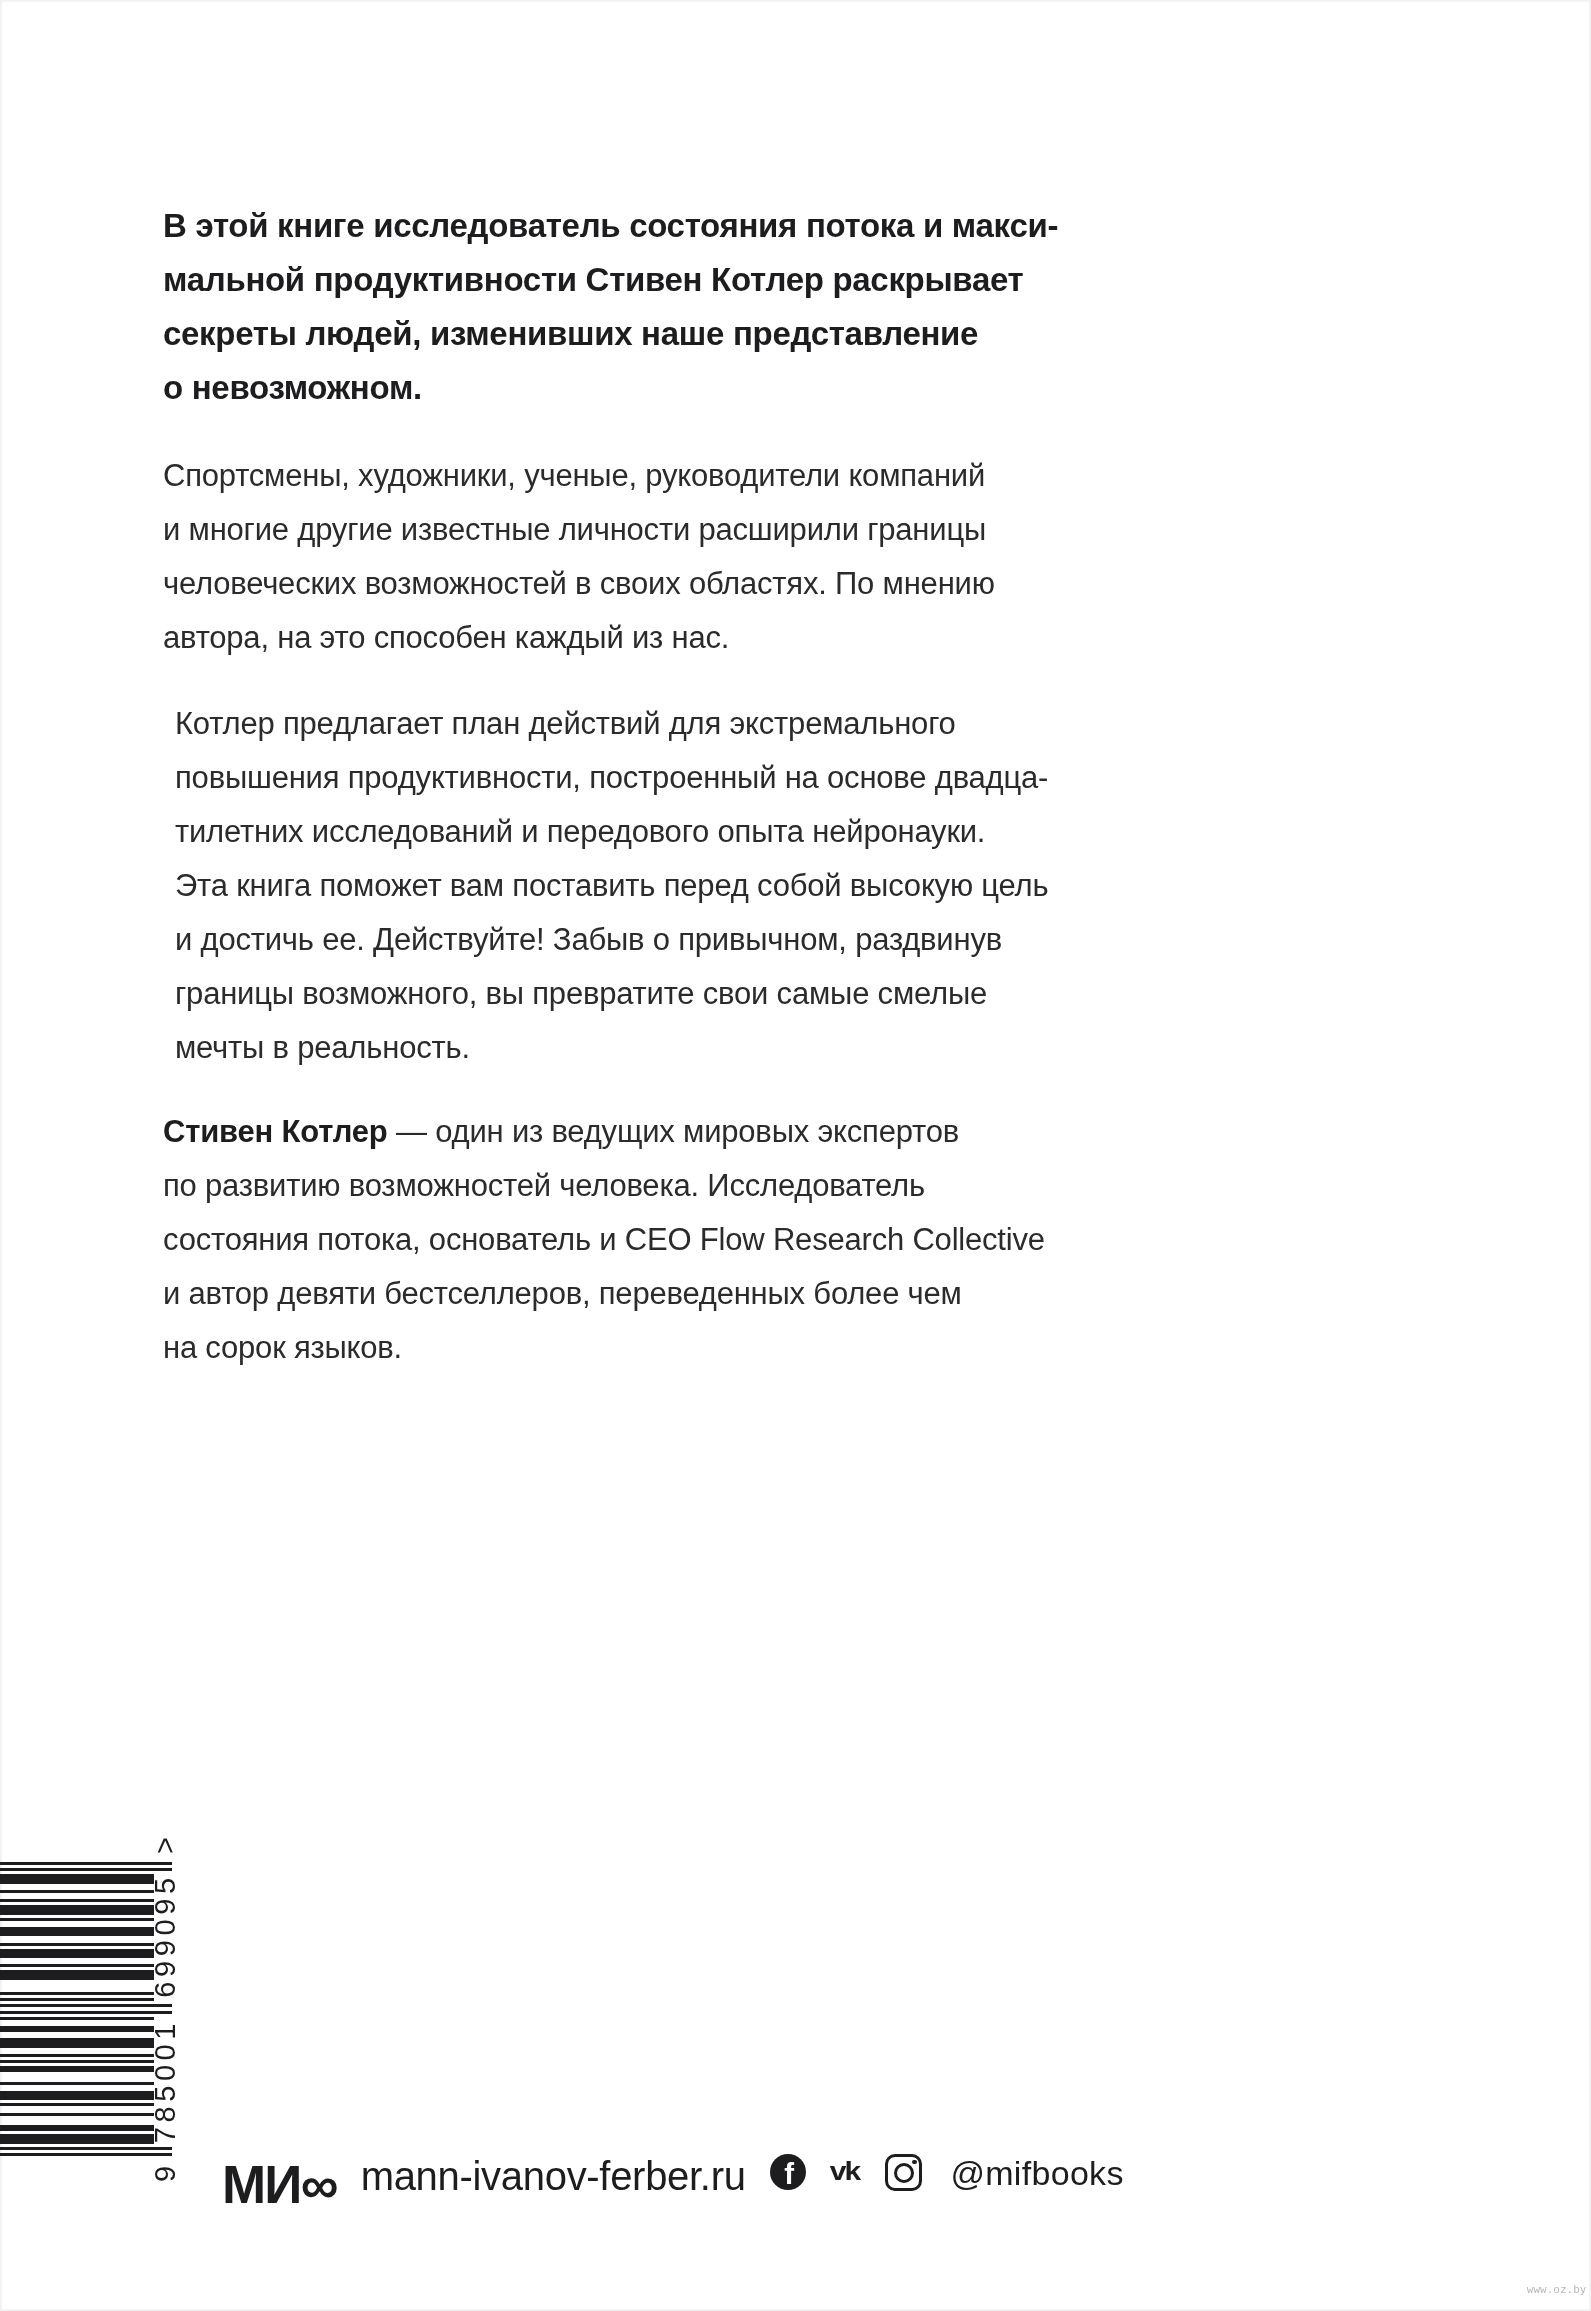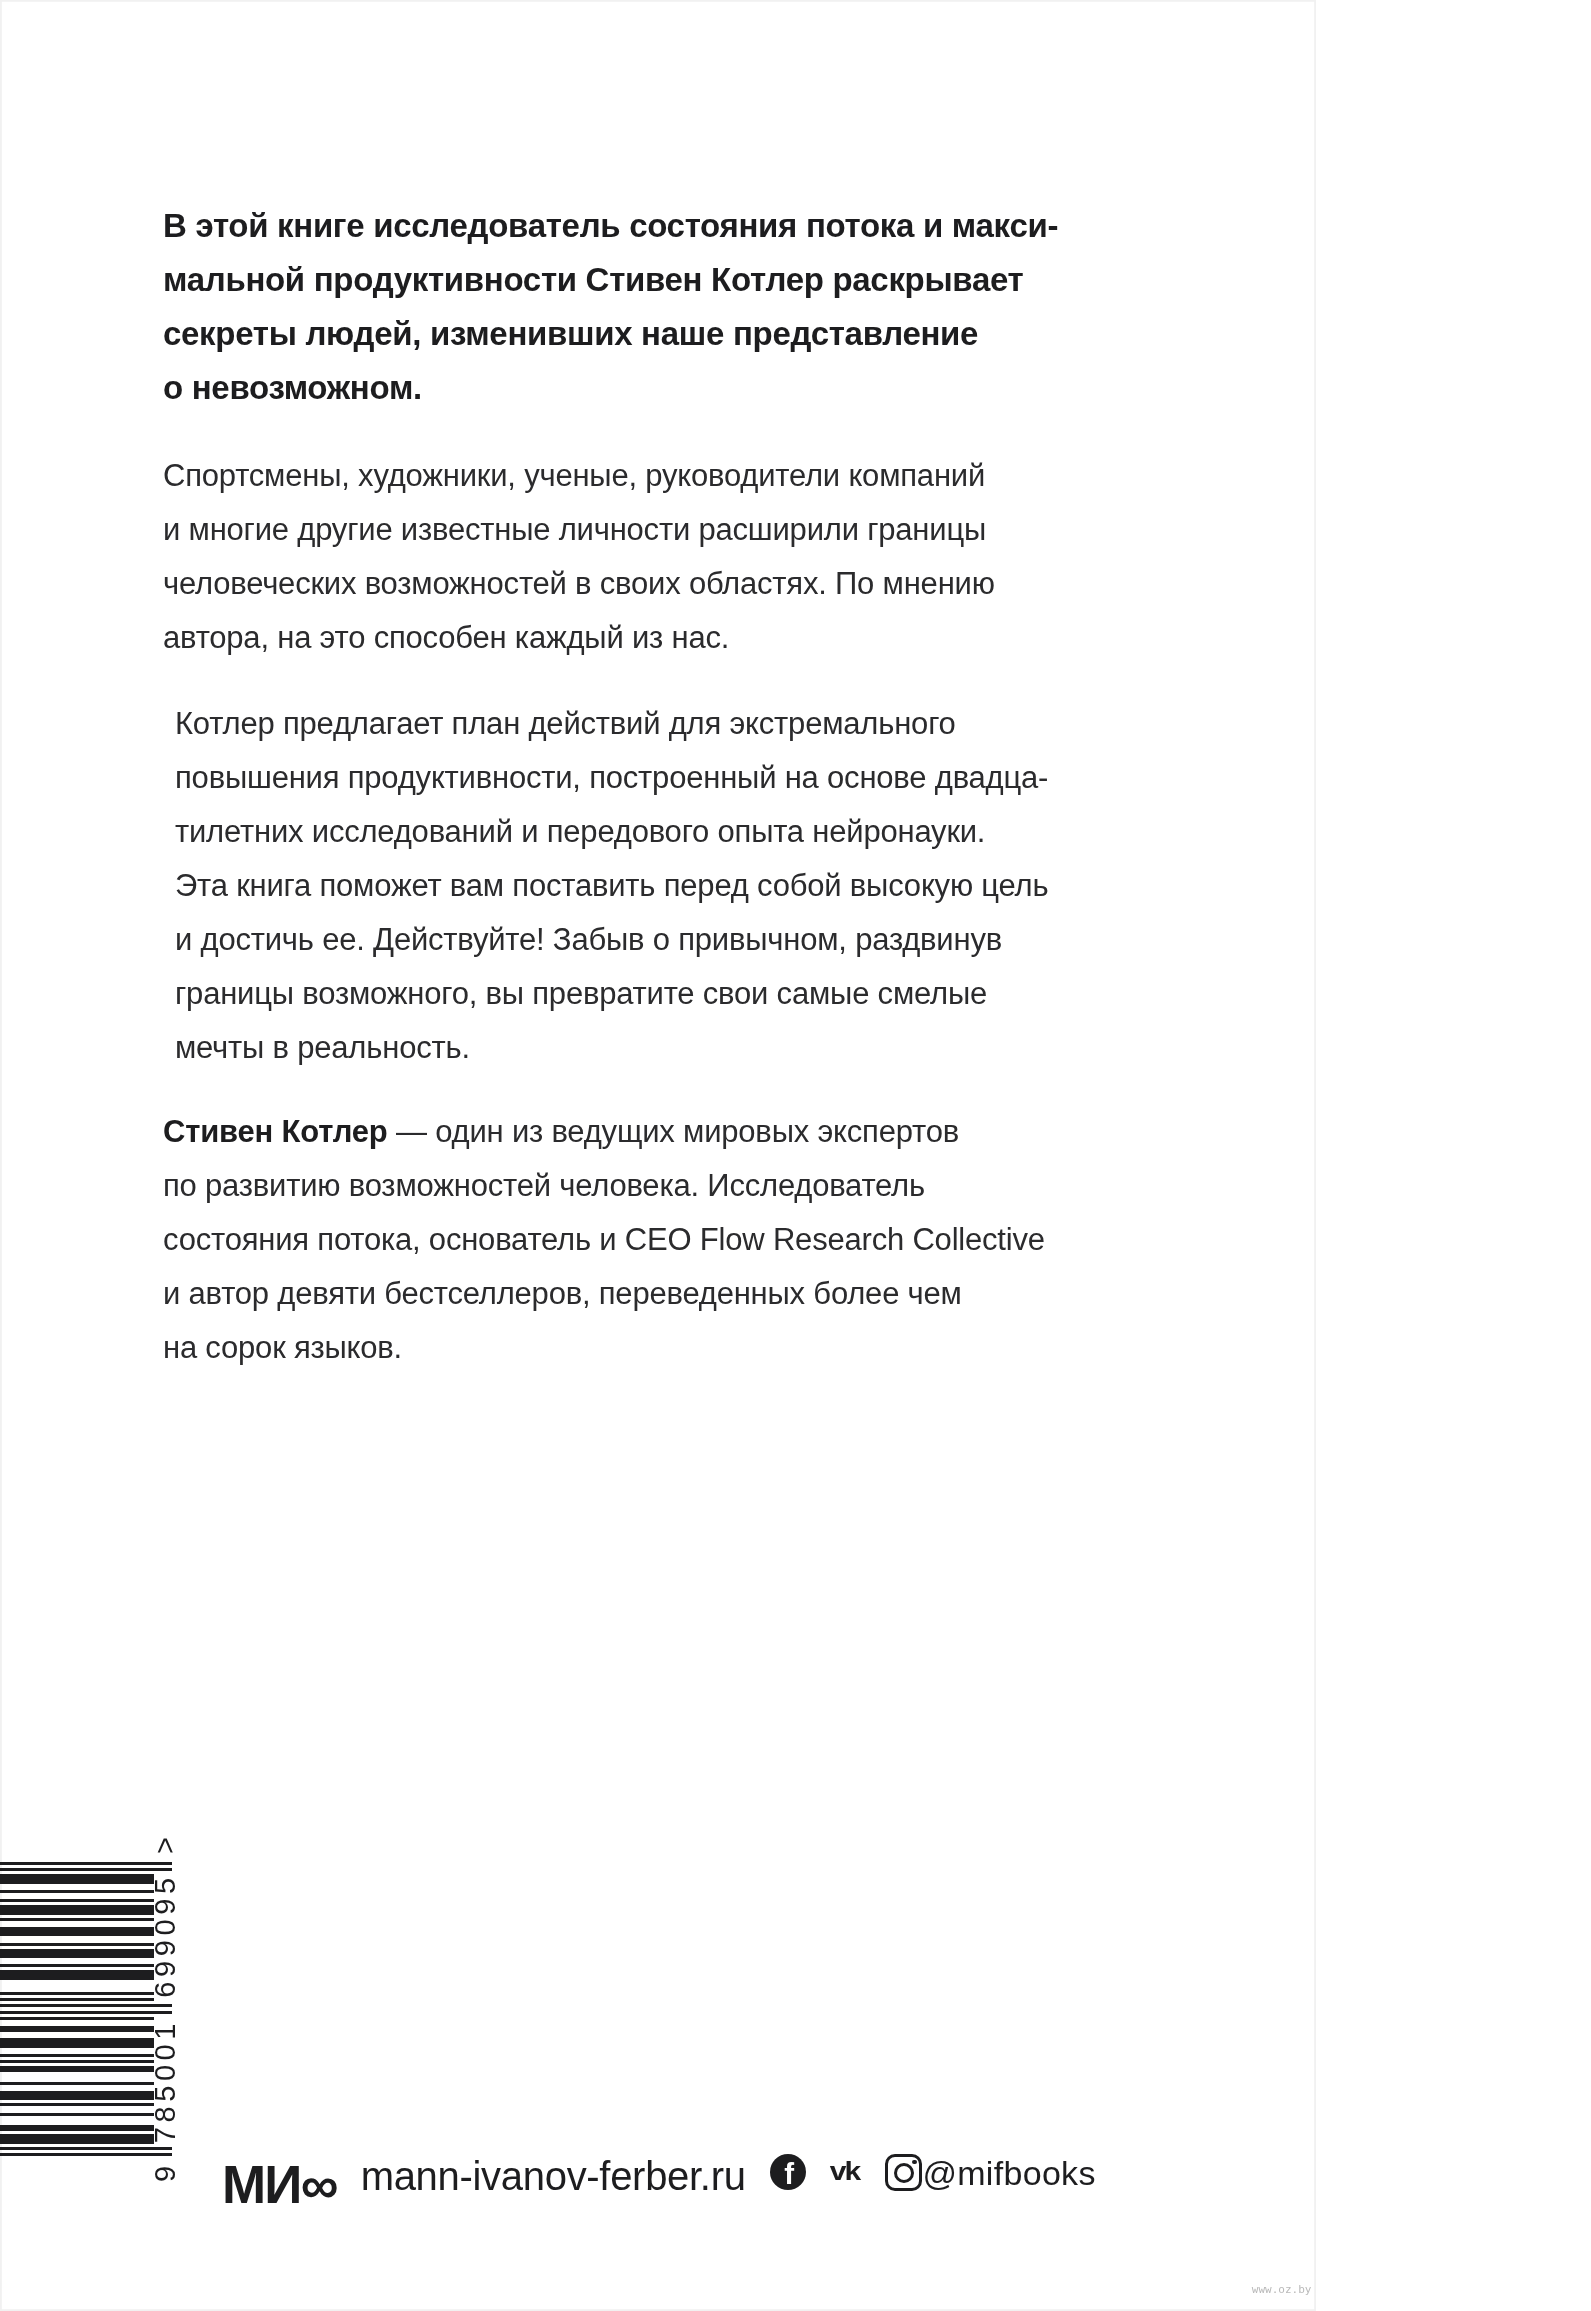--- a/index.html
+++ b/index.html
@@ -1,18 +1,18 @@
 <!DOCTYPE html>
 <html style="--ink: #1d1d1f; --body-ink: #2b2b2d; --wm: #b9b9b9;font-size:14.8px"><head>
 <meta charset="utf-8">
 <style>
   html,body{margin:0;padding:0;background:#ffffff;}
   .page{
     position:relative;
-    width:1316px;height:2311px;
+    width:1591px;height:2311px;
     background:#ffffff;
     overflow:hidden;
     box-shadow:inset 0 0 0 1.8px #f1f1f1;
     font-family:"Liberation Sans","DejaVu Sans",sans-serif;
     color:var(--body-ink,#2b2b2d);
   }
   .para{
     position:absolute;
     left:163px;
     width:1061px;
@@ -87,21 +87,21 @@
   }
   .ig::before{
     content:'';position:absolute;width:14px;height:14px;
     border:3.2px solid var(--ink,#1d1d1f);border-radius:50%;
     left:50%;top:50%;transform:translate(-50%,-50%);
   }
   .ig::after{
     content:'';position:absolute;width:4.2px;height:4.2px;border-radius:50%;
     background:var(--ink,#1d1d1f);top:2.8px;right:2.8px;
   }
-  .handle{font-size:34px;font-weight:500;color:var(--ink,#1d1d1f);letter-spacing:0.3px;}
+  .handle{margin-left:28px;font-size:34px;font-weight:500;color:var(--ink,#1d1d1f);letter-spacing:0.3px;}
 
   .watermark{
     position:absolute;right:4.6px;bottom:15px;
     font-family:"DejaVu Sans Mono","Liberation Mono",monospace;
     font-size:11px;color:var(--wm,#b9b9b9);
   }
 </style>
 </head>
 <body>
 

